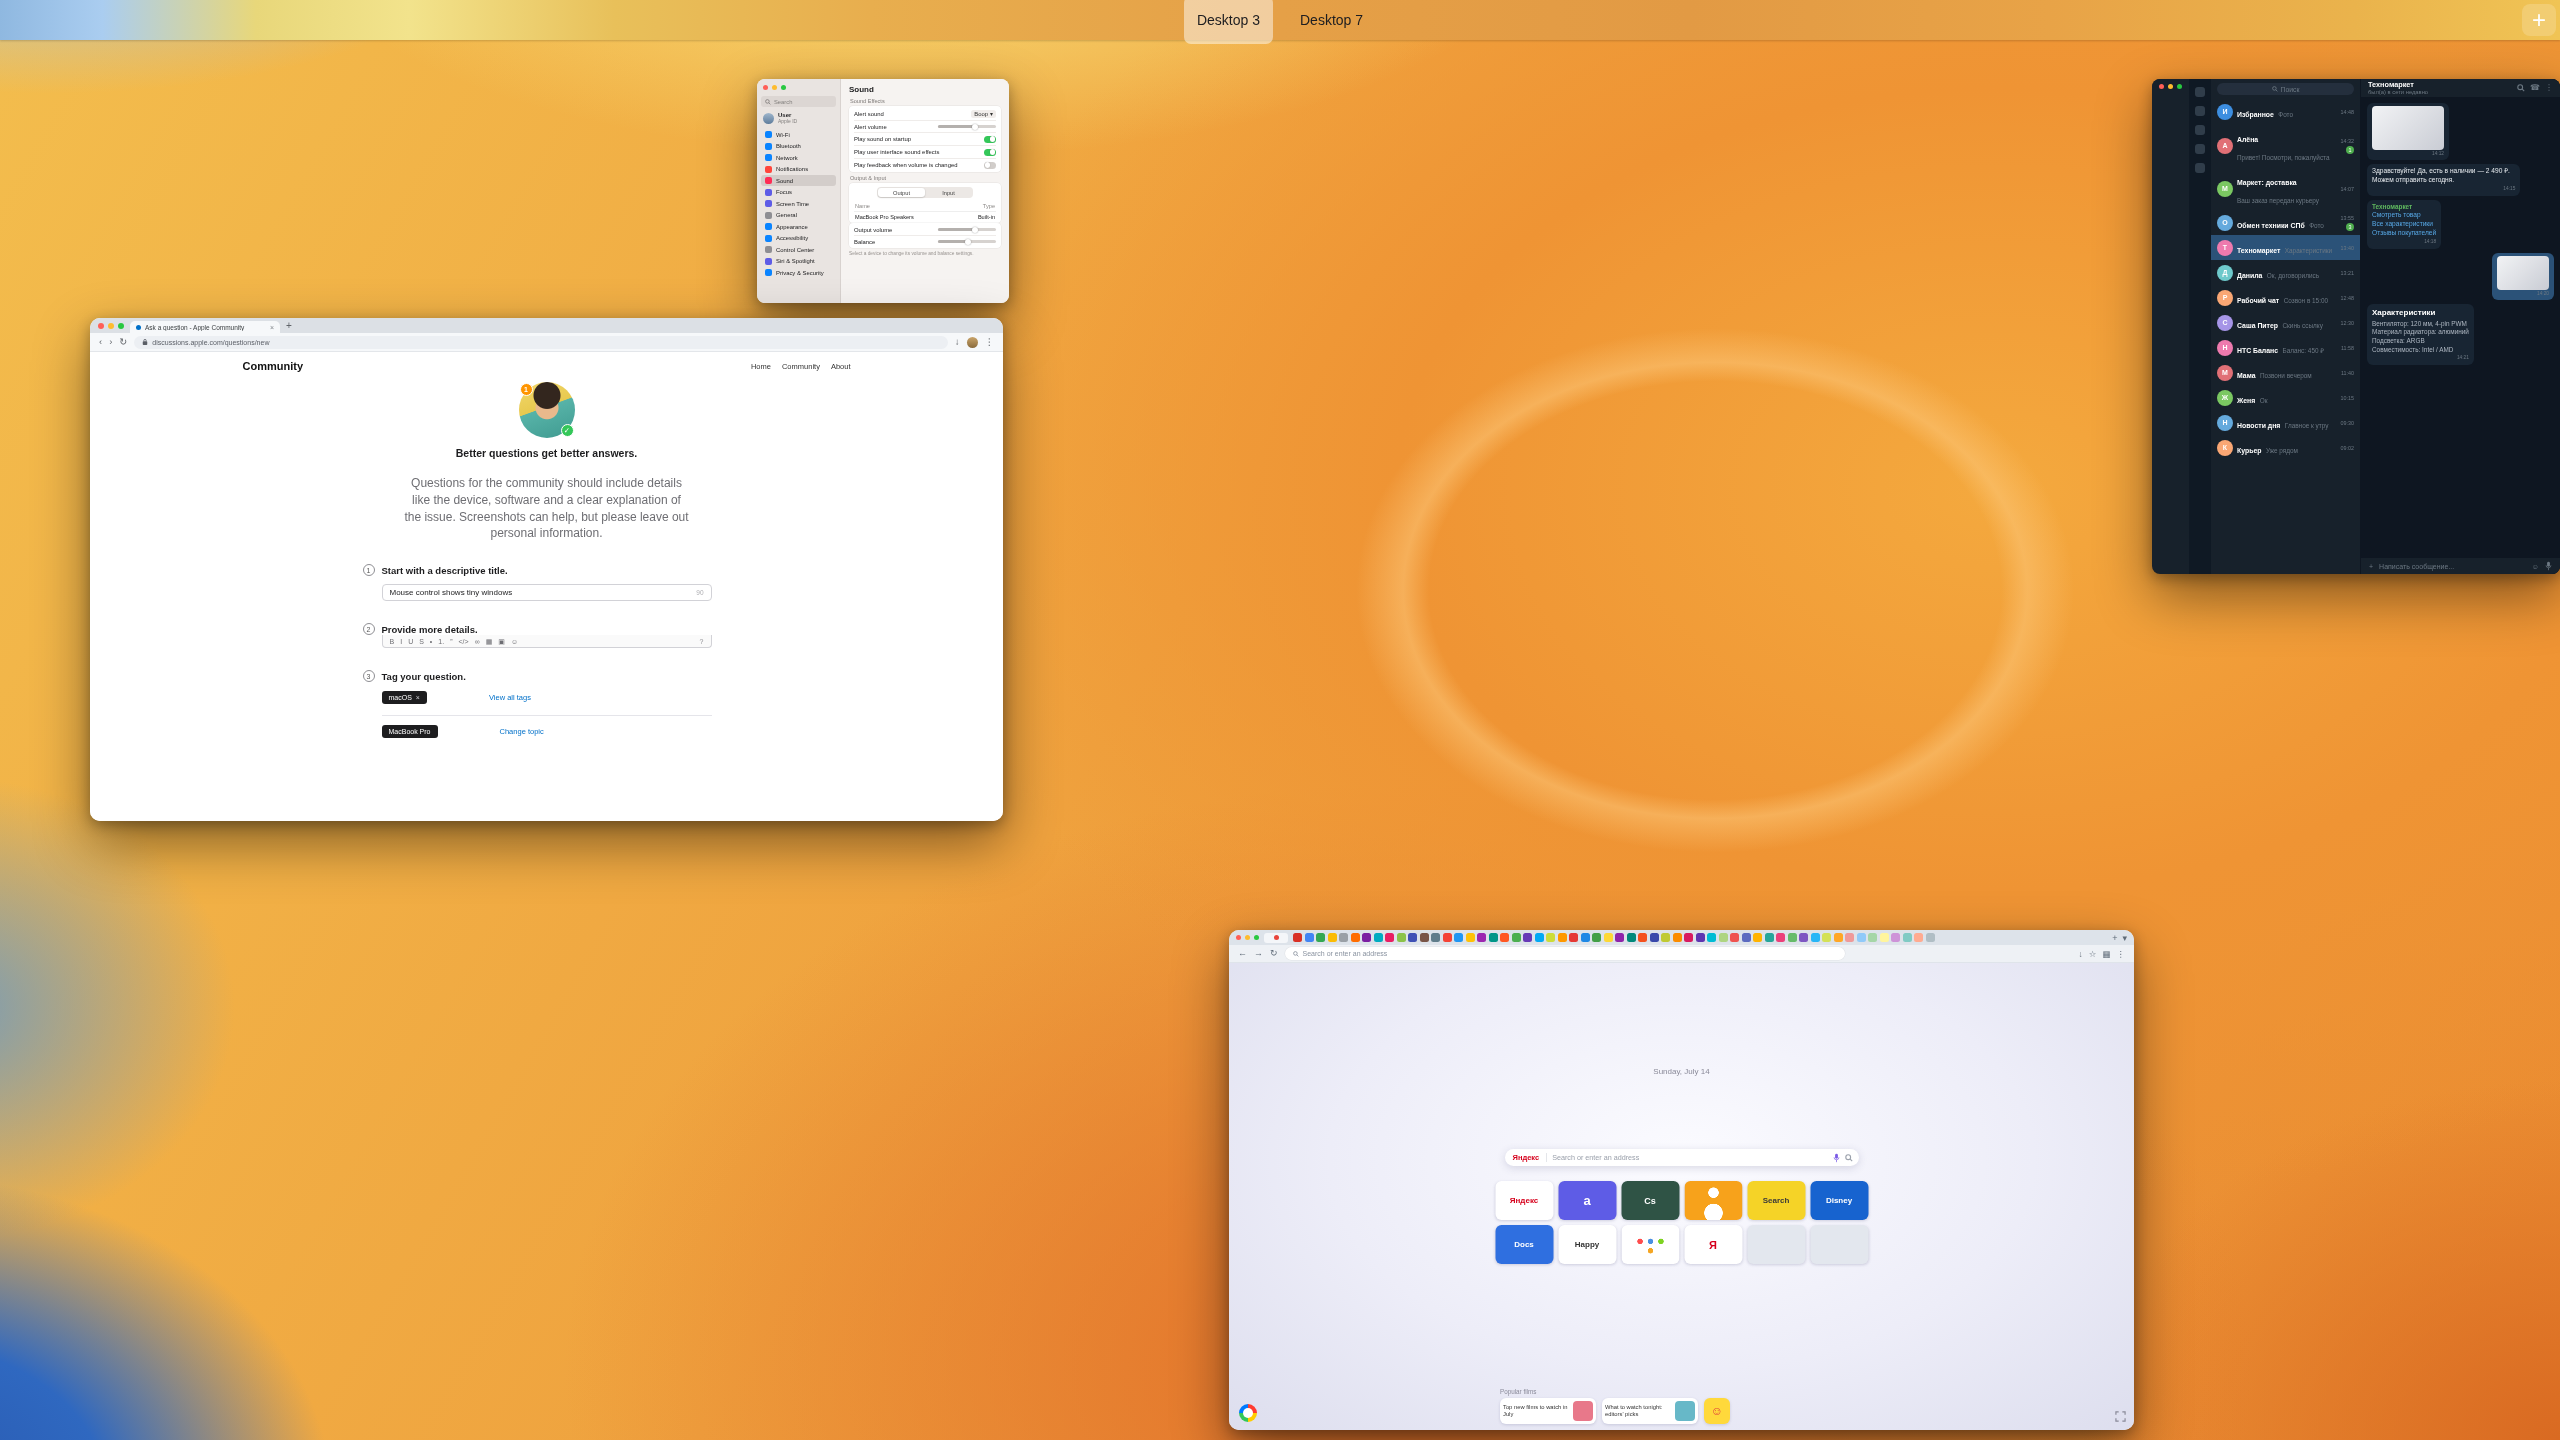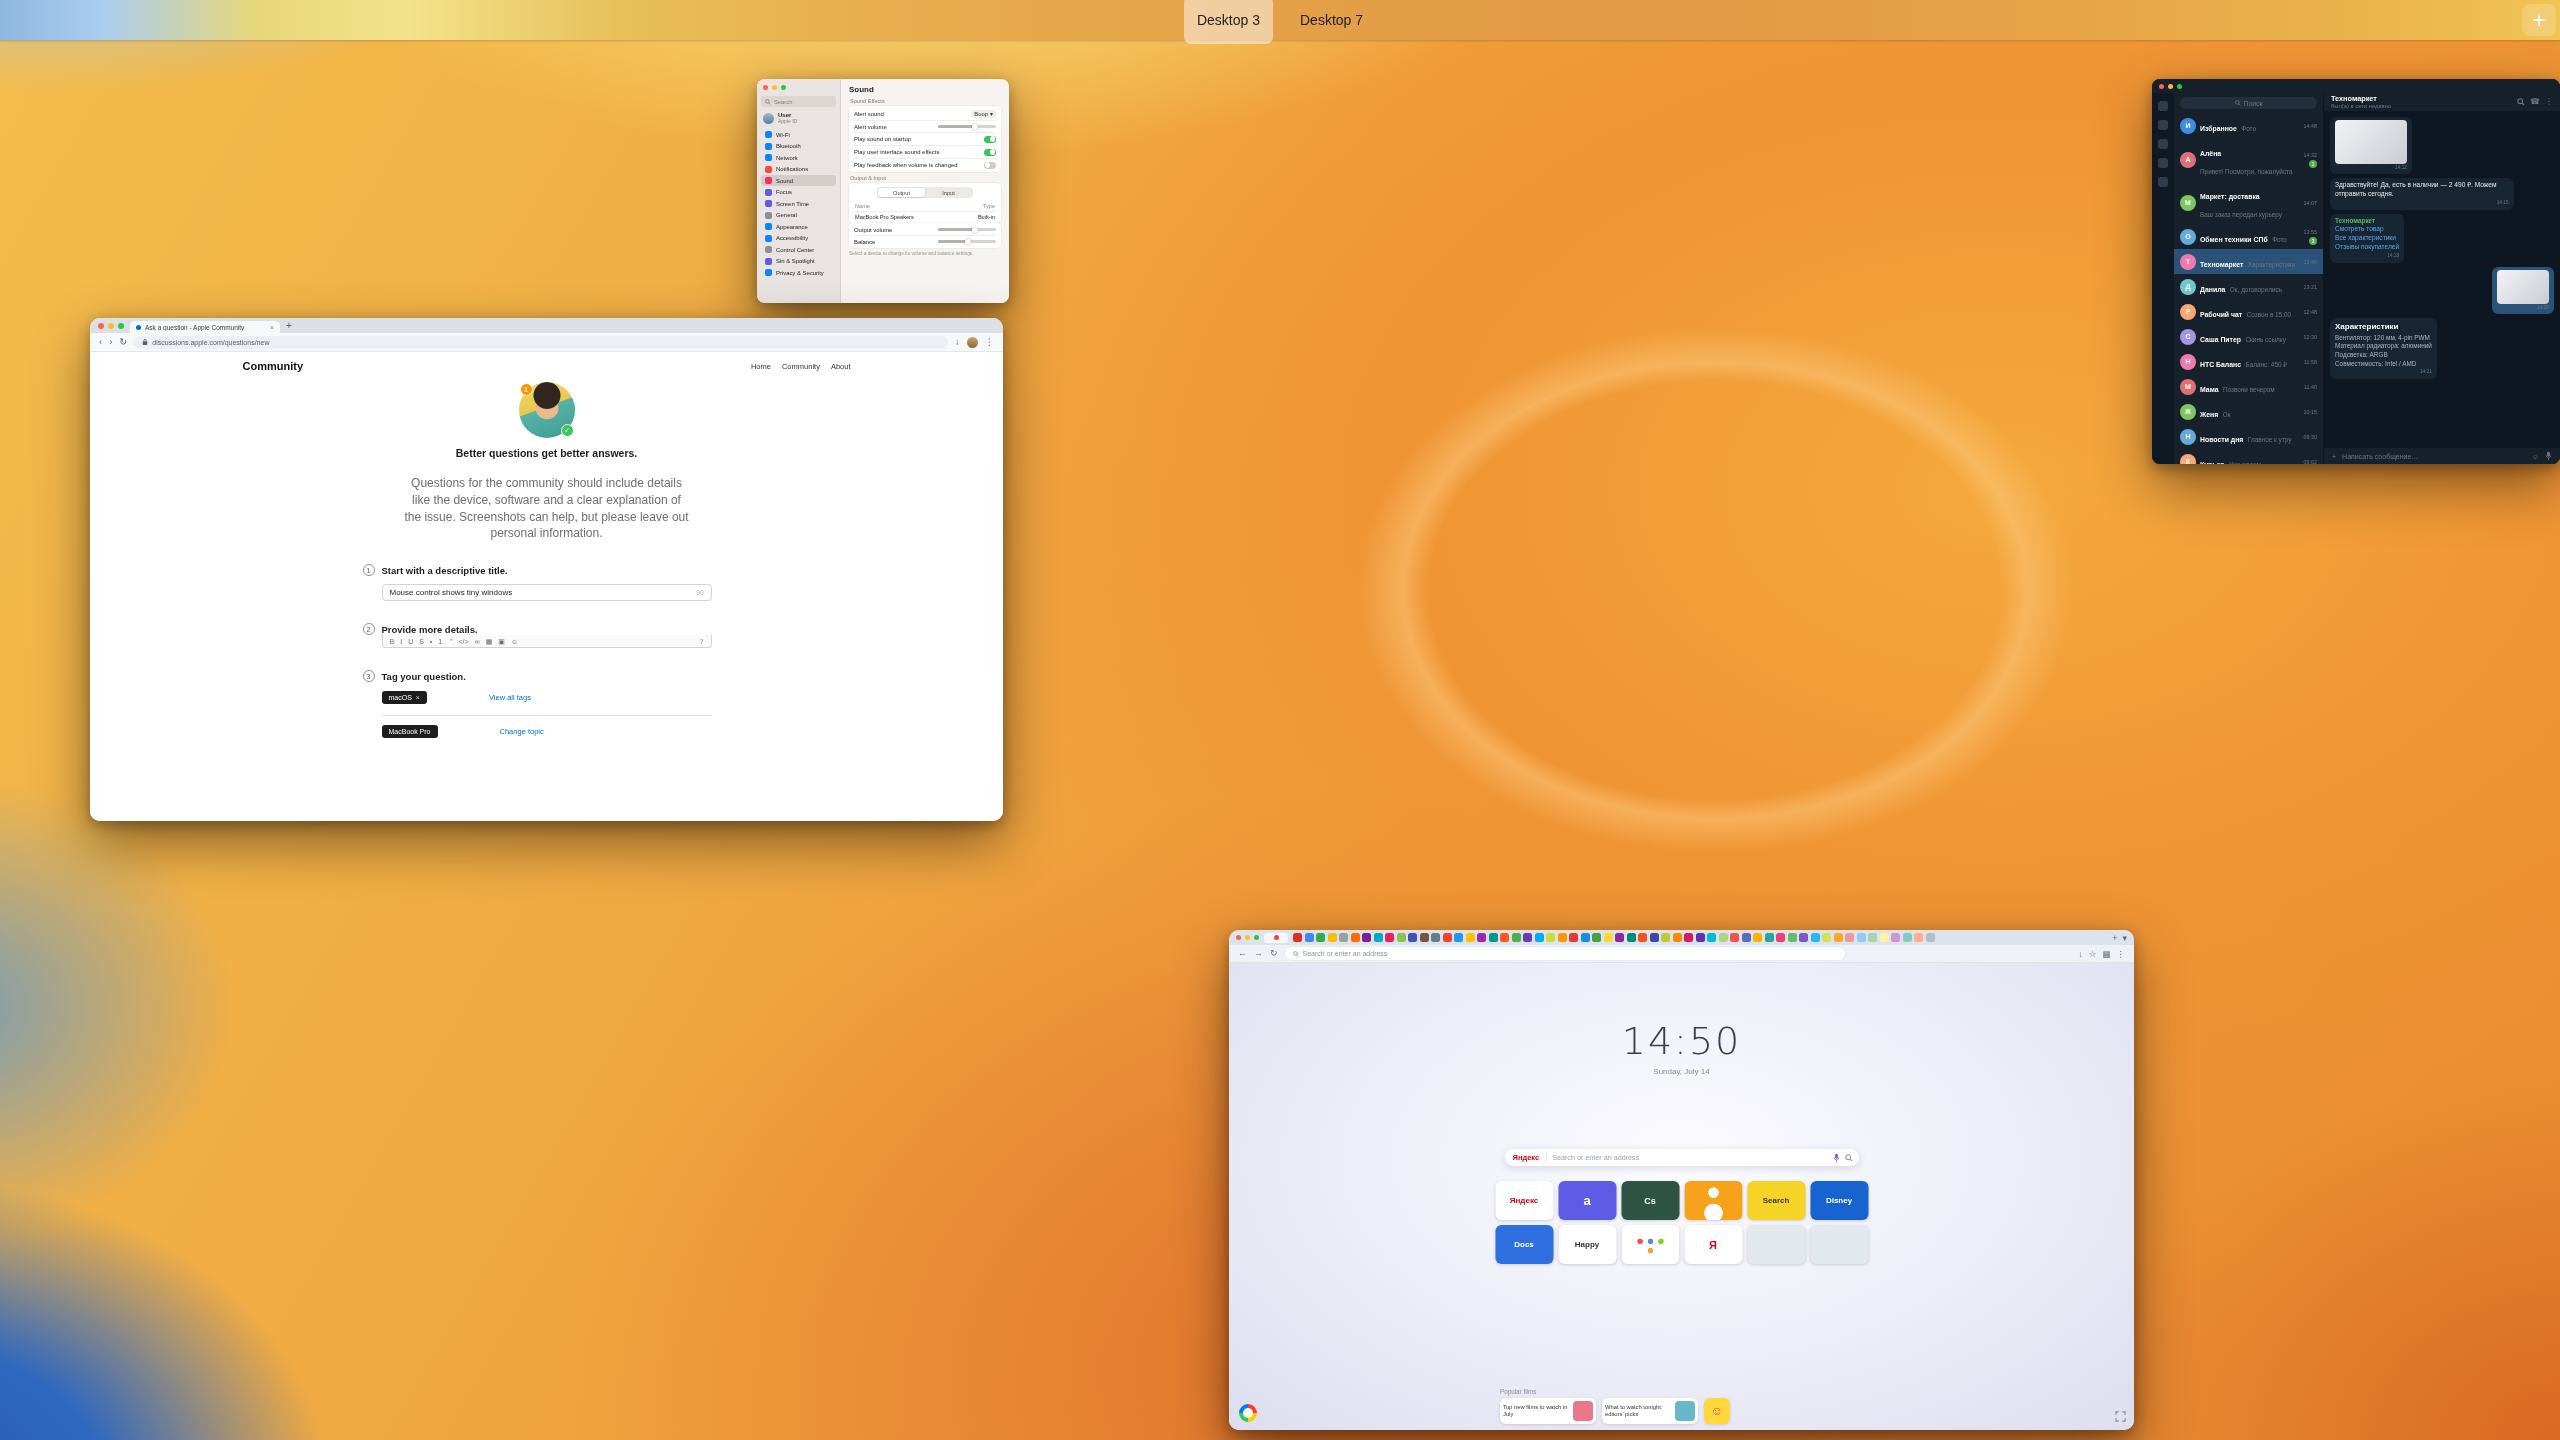--- a/index.html
+++ b/index.html
@@ -109,21 +109,21 @@
   .cm-textarea{margin-top:8px;height:90px;border:1px solid #d2d2d7;border-radius:4px 4px 0 0;padding:6px 7px;font-size:7.5px;color:#2c2c2e;line-height:1.45;background:#fff}
   .cm-fmtbar{border:1px solid #d2d2d7;border-top:none;border-radius:0 0 4px 4px;height:13px;display:flex;align-items:center;gap:6px;padding:0 7px;color:#6e6e73;font-size:7px;background:#fafafa}
   .fmt-btn{line-height:1}
   .fmt-help{margin-left:auto;color:#8e8e93}
   .tag-row{display:flex;align-items:center;margin-top:9px;gap:62px}
   .chip{display:inline-flex;align-items:center;gap:4px;background:#1d1d1f;color:#fff;font-size:7px;padding:3px 7px;border-radius:3px;white-space:nowrap}
   .chip-x{color:#d1d1d6;font-size:7px}
   .cm-link{color:#0070c9;font-size:7.5px;white-space:nowrap}
   .cm-divider{height:1px;background:#e5e5ea;margin:11px 0 2px}
   
-  .win-tg{left:2152px;top:79px;width:408px;height:385px;background:#17212b;border-radius:8px;display:flex;flex-direction:column;color:#fff}
+  .win-tg{left:2152px;top:79px;width:408px;height:495px;background:#17212b;border-radius:8px;display:flex;flex-direction:row;color:#fff}
   .tg-titlebar{height:14px;display:flex;align-items:center;padding:0 7px;background:#17212b;flex:none}
   .tg-titlebar .light{width:5px;height:5px}
   .tg-body{flex:1;display:flex;min-height:0}
   .tg-rail{width:22px;background:#0f1924;display:flex;flex-direction:column;align-items:center;gap:9px;padding-top:8px;flex:none}
   .rail-ico{width:10px;height:10px;border-radius:3px;background:#303d4a}
   .tg-list{width:150px;display:flex;flex-direction:column;min-width:0;flex:none;border-right:1px solid #0e1621}
   .tg-search{margin:4px 6px;height:12px;background:#242f3d;border-radius:6px;color:#6c7883;font-size:6.8px;display:flex;align-items:center;justify-content:center;gap:3px;flex:none}
   .tg-rows{flex:1;overflow:hidden}
   .tg-row{display:flex;gap:4px;padding:3.5px 6px;align-items:center}
   .tg-row[data-active="true"]{background:#2b5278}
@@ -874,21 +874,20 @@
       <span>Search or enter an address</span>
     </div>
     <div class="ya-right">
       <span>↓</span>
       <span>☆</span>
       <span>▦</span>
       <span>⋮</span>
     </div>
   </div>
   <div class="ya-main">
-    <div class="ya-clock">14:50</div>
     <div class="ya-date">Sunday, July 14</div>
     <div class="ya-search">
       <span class="ya-brand">Яндекс</span>
       <span class="ya-sep"></span>
       <span class="ya-ph">Search or enter an address</span>
       <svg class="iconsvg ya-mic" width="7" height="10" viewBox="0 0 10 14">
           <rect x="3" y="1" width="4" height="7" rx="2" fill="currentColor"></rect>
           <path d="M1.5 6a3.5 3.5 0 0 0 7 0" fill="none" stroke="currentColor" stroke-width="1"></path>
           <line x1="5" y1="9.5" x2="5" y2="13" stroke="currentColor" stroke-width="1"></line>
         </svg>

